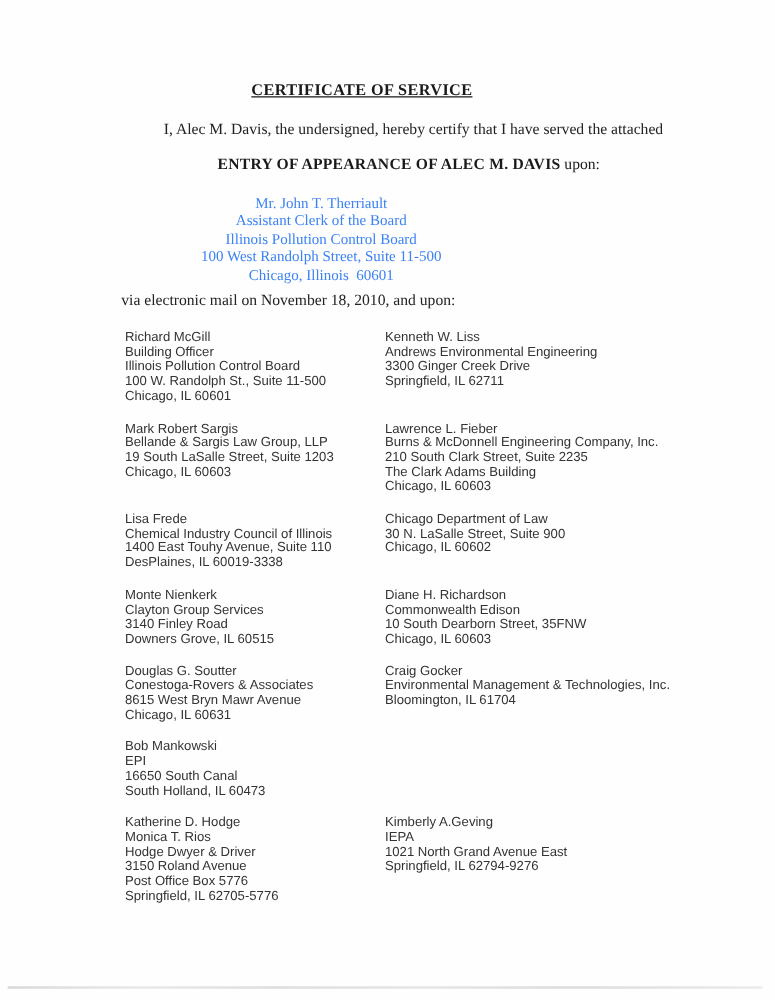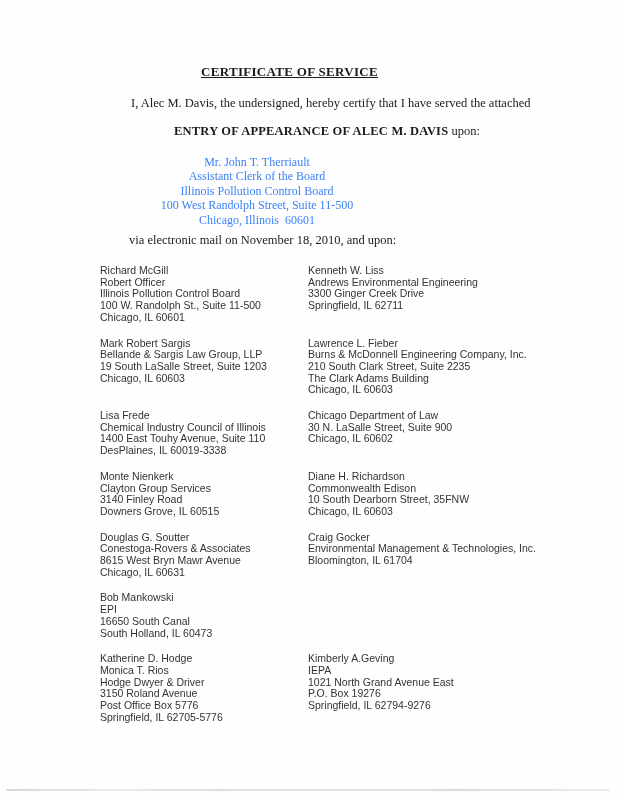--- a/index.html
+++ b/index.html
@@ -30,21 +30,21 @@
     font-size: 12.5px; color: #1a1a1a; text-align: center;
   }
   .entry-line .bold { font-weight: bold; letter-spacing: 0.2px; }
 
   .clerk-block {
     position: absolute; top: 155px; left: 97px; width: 320px;
     font-size: 12px; line-height: 14.4px; color: #3b82f6; text-align: center;
   }
   .service-method {
     position: absolute; top: 233px; left: 97px; width: 440px;
-    font-size: 12.5px; color: #222; margin-left: 32px;
+    font-size: 12.5px; color: #222;
   }
 
   .service-list {
     position: absolute; top: 265px; left: 100px; width: 500px;
     font-family: "Liberation Sans", sans-serif;
     font-size: 10.5px; line-height: 11.7px;
     color: #333;
   }
   .svc-row { display: flex; margin-bottom: 14px; }
   .svc-col-left  { flex: 0 0 208px; }
@@ -77,21 +77,21 @@
       <div class="addr-line">100 West Randolph Street, Suite 11-500</div>
       <div class="addr-line">Chicago, Illinois  60601</div>
     </div>
 
   <div class="service-method">via electronic mail on November 18, 2010, and upon:</div>
 
   <div class="service-list">
     <div class="svc-row">
       <div class="svc-col-left addr">
           <div class="addr-line">Richard McGill</div>
-          <div class="addr-line">Robert Officer</div>
+          <div class="addr-line">Building Officer</div>
           <div class="addr-line">Illinois Pollution Control Board</div>
           <div class="addr-line">100 W. Randolph St., Suite 11-500</div>
           <div class="addr-line">Chicago, IL 60601</div>
         </div>
       <div class="svc-col-right addr">
           <div class="addr-line">Kenneth W. Liss</div>
           <div class="addr-line">Andrews Environmental Engineering</div>
           <div class="addr-line">3300 Ginger Creek Drive</div>
           <div class="addr-line">Springfield, IL 62711</div>
         </div>
@@ -165,21 +165,20 @@
           <div class="addr-line">Monica T. Rios</div>
           <div class="addr-line">Hodge Dwyer &amp; Driver</div>
           <div class="addr-line">3150 Roland Avenue</div>
           <div class="addr-line">Post Office Box 5776</div>
           <div class="addr-line">Springfield, IL 62705-5776</div>
         </div>
       <div class="svc-col-right addr">
           <div class="addr-line">Kimberly A.Geving</div>
           <div class="addr-line">IEPA</div>
           <div class="addr-line">1021 North Grand Avenue East</div>
-          <div class="addr-line">P.O. Box 19276</div>
           <div class="addr-line">Springfield, IL 62794-9276</div>
         </div>
     </div>
   </div>
 
   <div class="scan-shadow"></div>
 
 </div>
 
 </body></html>

